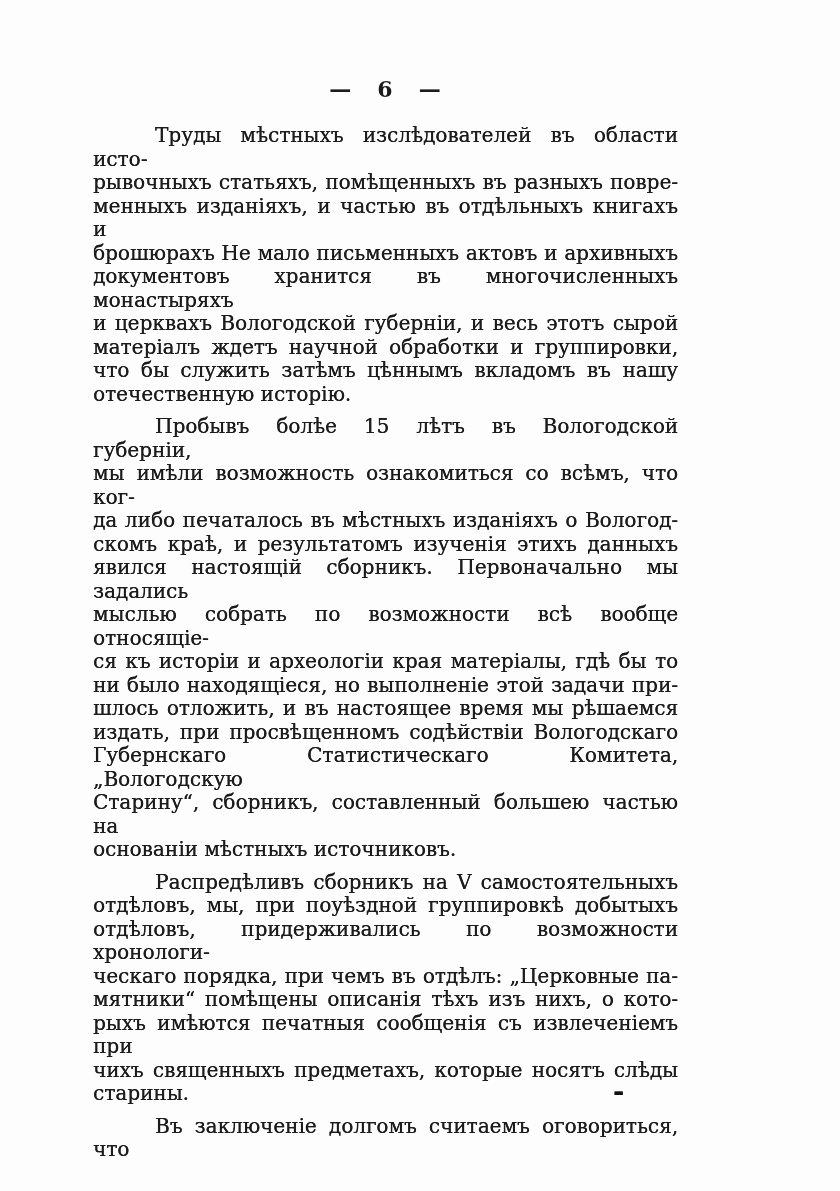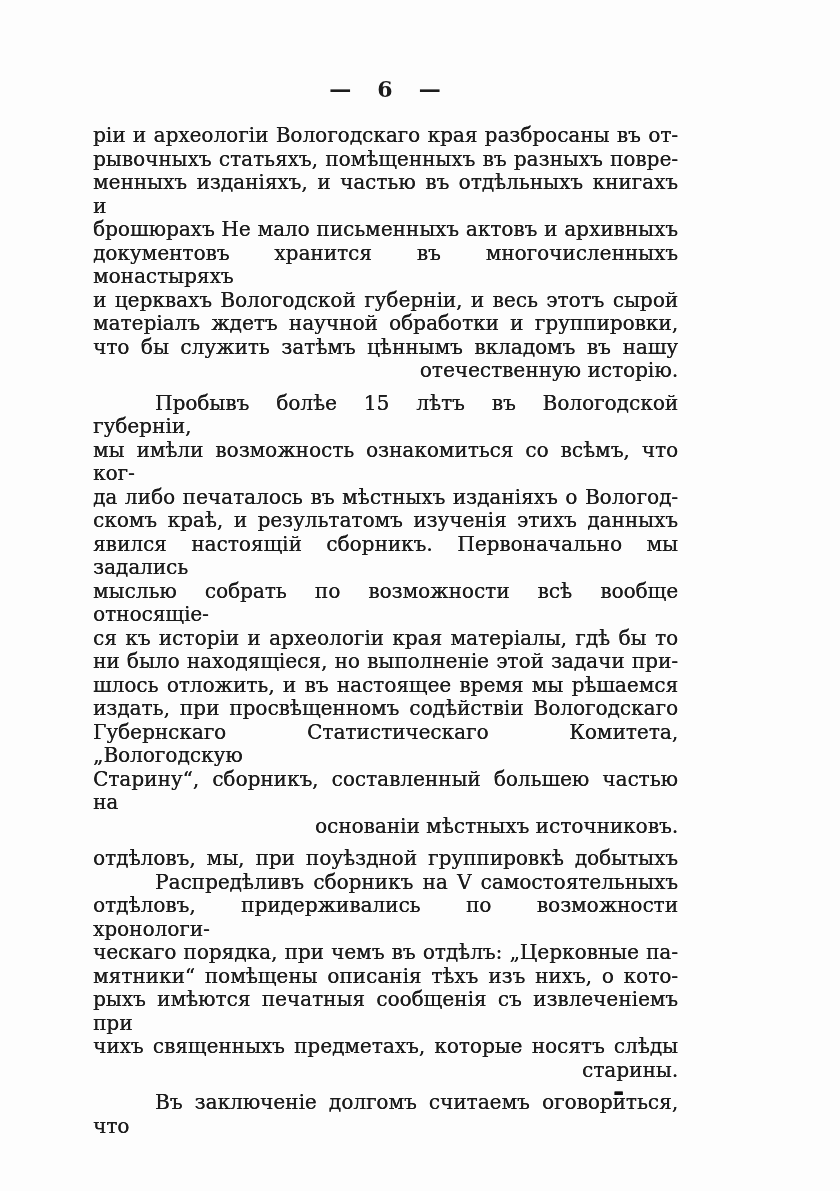--- a/index.html
+++ b/index.html
@@ -37,21 +37,21 @@
     left: 93px;
     width: 585px;
     font-size: 20px;
     line-height: 23.5px;
     text-shadow: 0.25px 0 0 currentColor; 
   }
   .paragraph { margin: 0 0 9px 0; }
   .paragraph:last-child { margin-bottom: 0; }
   .line {
     white-space: normal;
-    text-align: right;
+    text-align: left;
   }
   .line.indent { text-indent: 62px; }
   .line.j {
     text-align: justify;
     text-align-last: justify;
     text-justify: inter-word;
   }
   .it { }
   .footer-mark {
     position: absolute;
@@ -71,21 +71,21 @@
 
   <div class="running-head">
     <span>—</span>
     <span>6</span>
     <span>—</span>
   </div>
 
   <div class="text-block">
     <div id="paragraphs">
         <div class="paragraph">
-          <div class="line j"><span>ріи и археологіи Вологодскаго края разбросаны въ от-</span></div>
+          <div class="line indent j"><span>Труды мѣстныхъ изслѣдователей въ области исто-</span></div>
           <div class="line j"><span>рывочныхъ статьяхъ, помѣщенныхъ въ разныхъ повре-</span></div>
           <div class="line j"><span>менныхъ изданіяхъ, и частью въ отдѣльныхъ книгахъ и</span></div>
           <div class="line j"><span>брошюрахъ Не мало письменныхъ актовъ и архивныхъ</span></div>
           <div class="line j"><span>документовъ хранится въ многочисленныхъ монастыряхъ</span></div>
           <div class="line j"><span>и церквахъ Вологодской губерніи, и весь этотъ сырой</span></div>
           <div class="line j"><span>матеріалъ ждетъ научной обработки и группировки,</span></div>
           <div class="line j"><span>что бы служить затѣмъ цѣннымъ вкладомъ въ нашу</span></div>
           <div class="line"><span>отечественную исторію.</span></div>
         </div>
         <div class="paragraph">
@@ -97,22 +97,22 @@
           <div class="line j"><span>мыслью собрать по возможности всѣ вообще относящіе-</span></div>
           <div class="line j"><span>ся къ исторіи и археологіи края матеріалы, гдѣ бы то</span></div>
           <div class="line j"><span>ни было находящіеся, но выполненіе этой задачи при-</span></div>
           <div class="line j"><span>шлось отложить, и въ настоящее время мы рѣшаемся</span></div>
           <div class="line j"><span>издать, при просвѣщенномъ содѣйствіи Вологодскаго</span></div>
           <div class="line j"><span>Губернскаго Статистическаго Комитета, „</span><span class="it">Вологодскую</span></div>
           <div class="line j"><span class="it">Старину“</span><span>, сборникъ, составленный большею частью на</span></div>
           <div class="line"><span>основаніи мѣстныхъ источниковъ.</span></div>
         </div>
         <div class="paragraph">
+          <div class="line indent j"><span>Распредѣливъ сборникъ на V самостоятельныхъ</span></div>
           <div class="line j"><span>отдѣловъ, мы, при поуѣздной группировкѣ добытыхъ</span></div>
-          <div class="line indent j"><span>Распредѣливъ сборникъ на V самостоятельныхъ</span></div>
           <div class="line j"><span>отдѣловъ, придерживались по возможности хронологи-</span></div>
           <div class="line j"><span>ческаго порядка, при чемъ въ отдѣлъ: „Церковные па-</span></div>
           <div class="line j"><span>мятники“ помѣщены описанія тѣхъ изъ нихъ, о кото-</span></div>
           <div class="line j"><span>рыхъ имѣются печатныя сообщенія съ извлеченіемъ при</span></div>
           <div class="line j"><span>чихъ священныхъ предметахъ, которые носятъ слѣды</span></div>
           <div class="line"><span>старины.</span></div>
         </div>
         <div class="paragraph">
           <div class="line indent j"><span>Въ заключеніе долгомъ считаемъ оговориться, что</span></div>
         </div>

